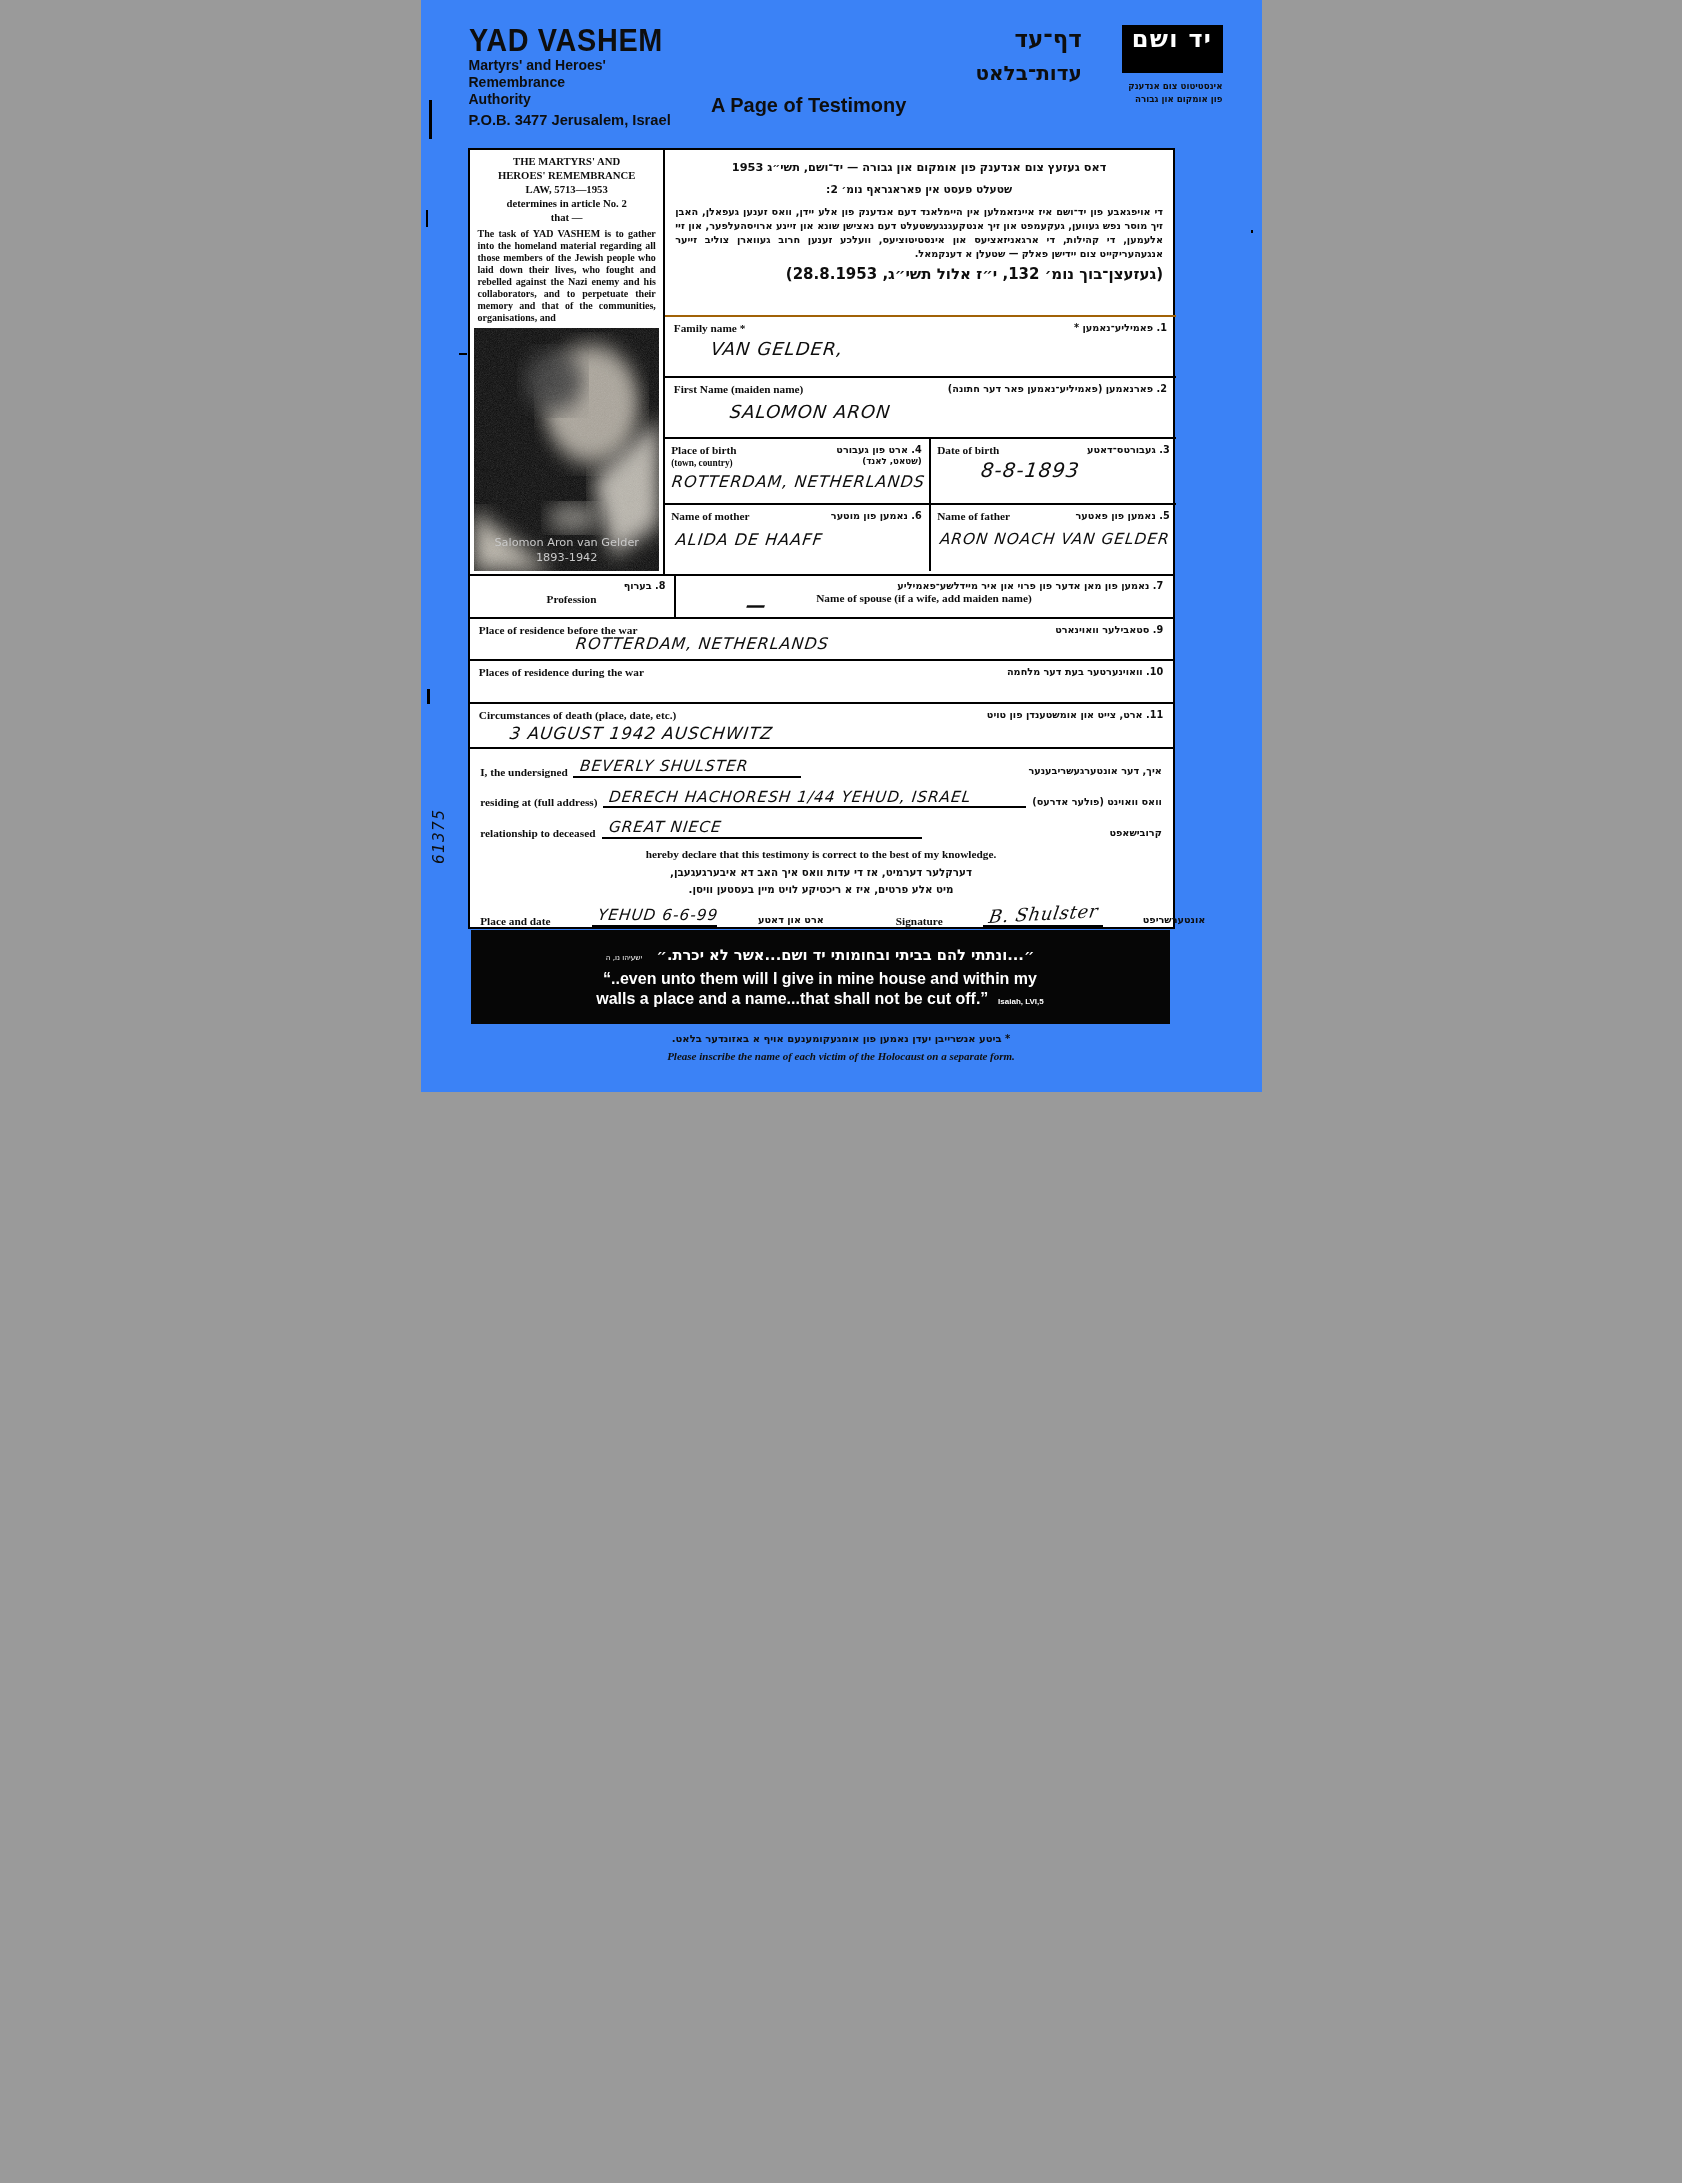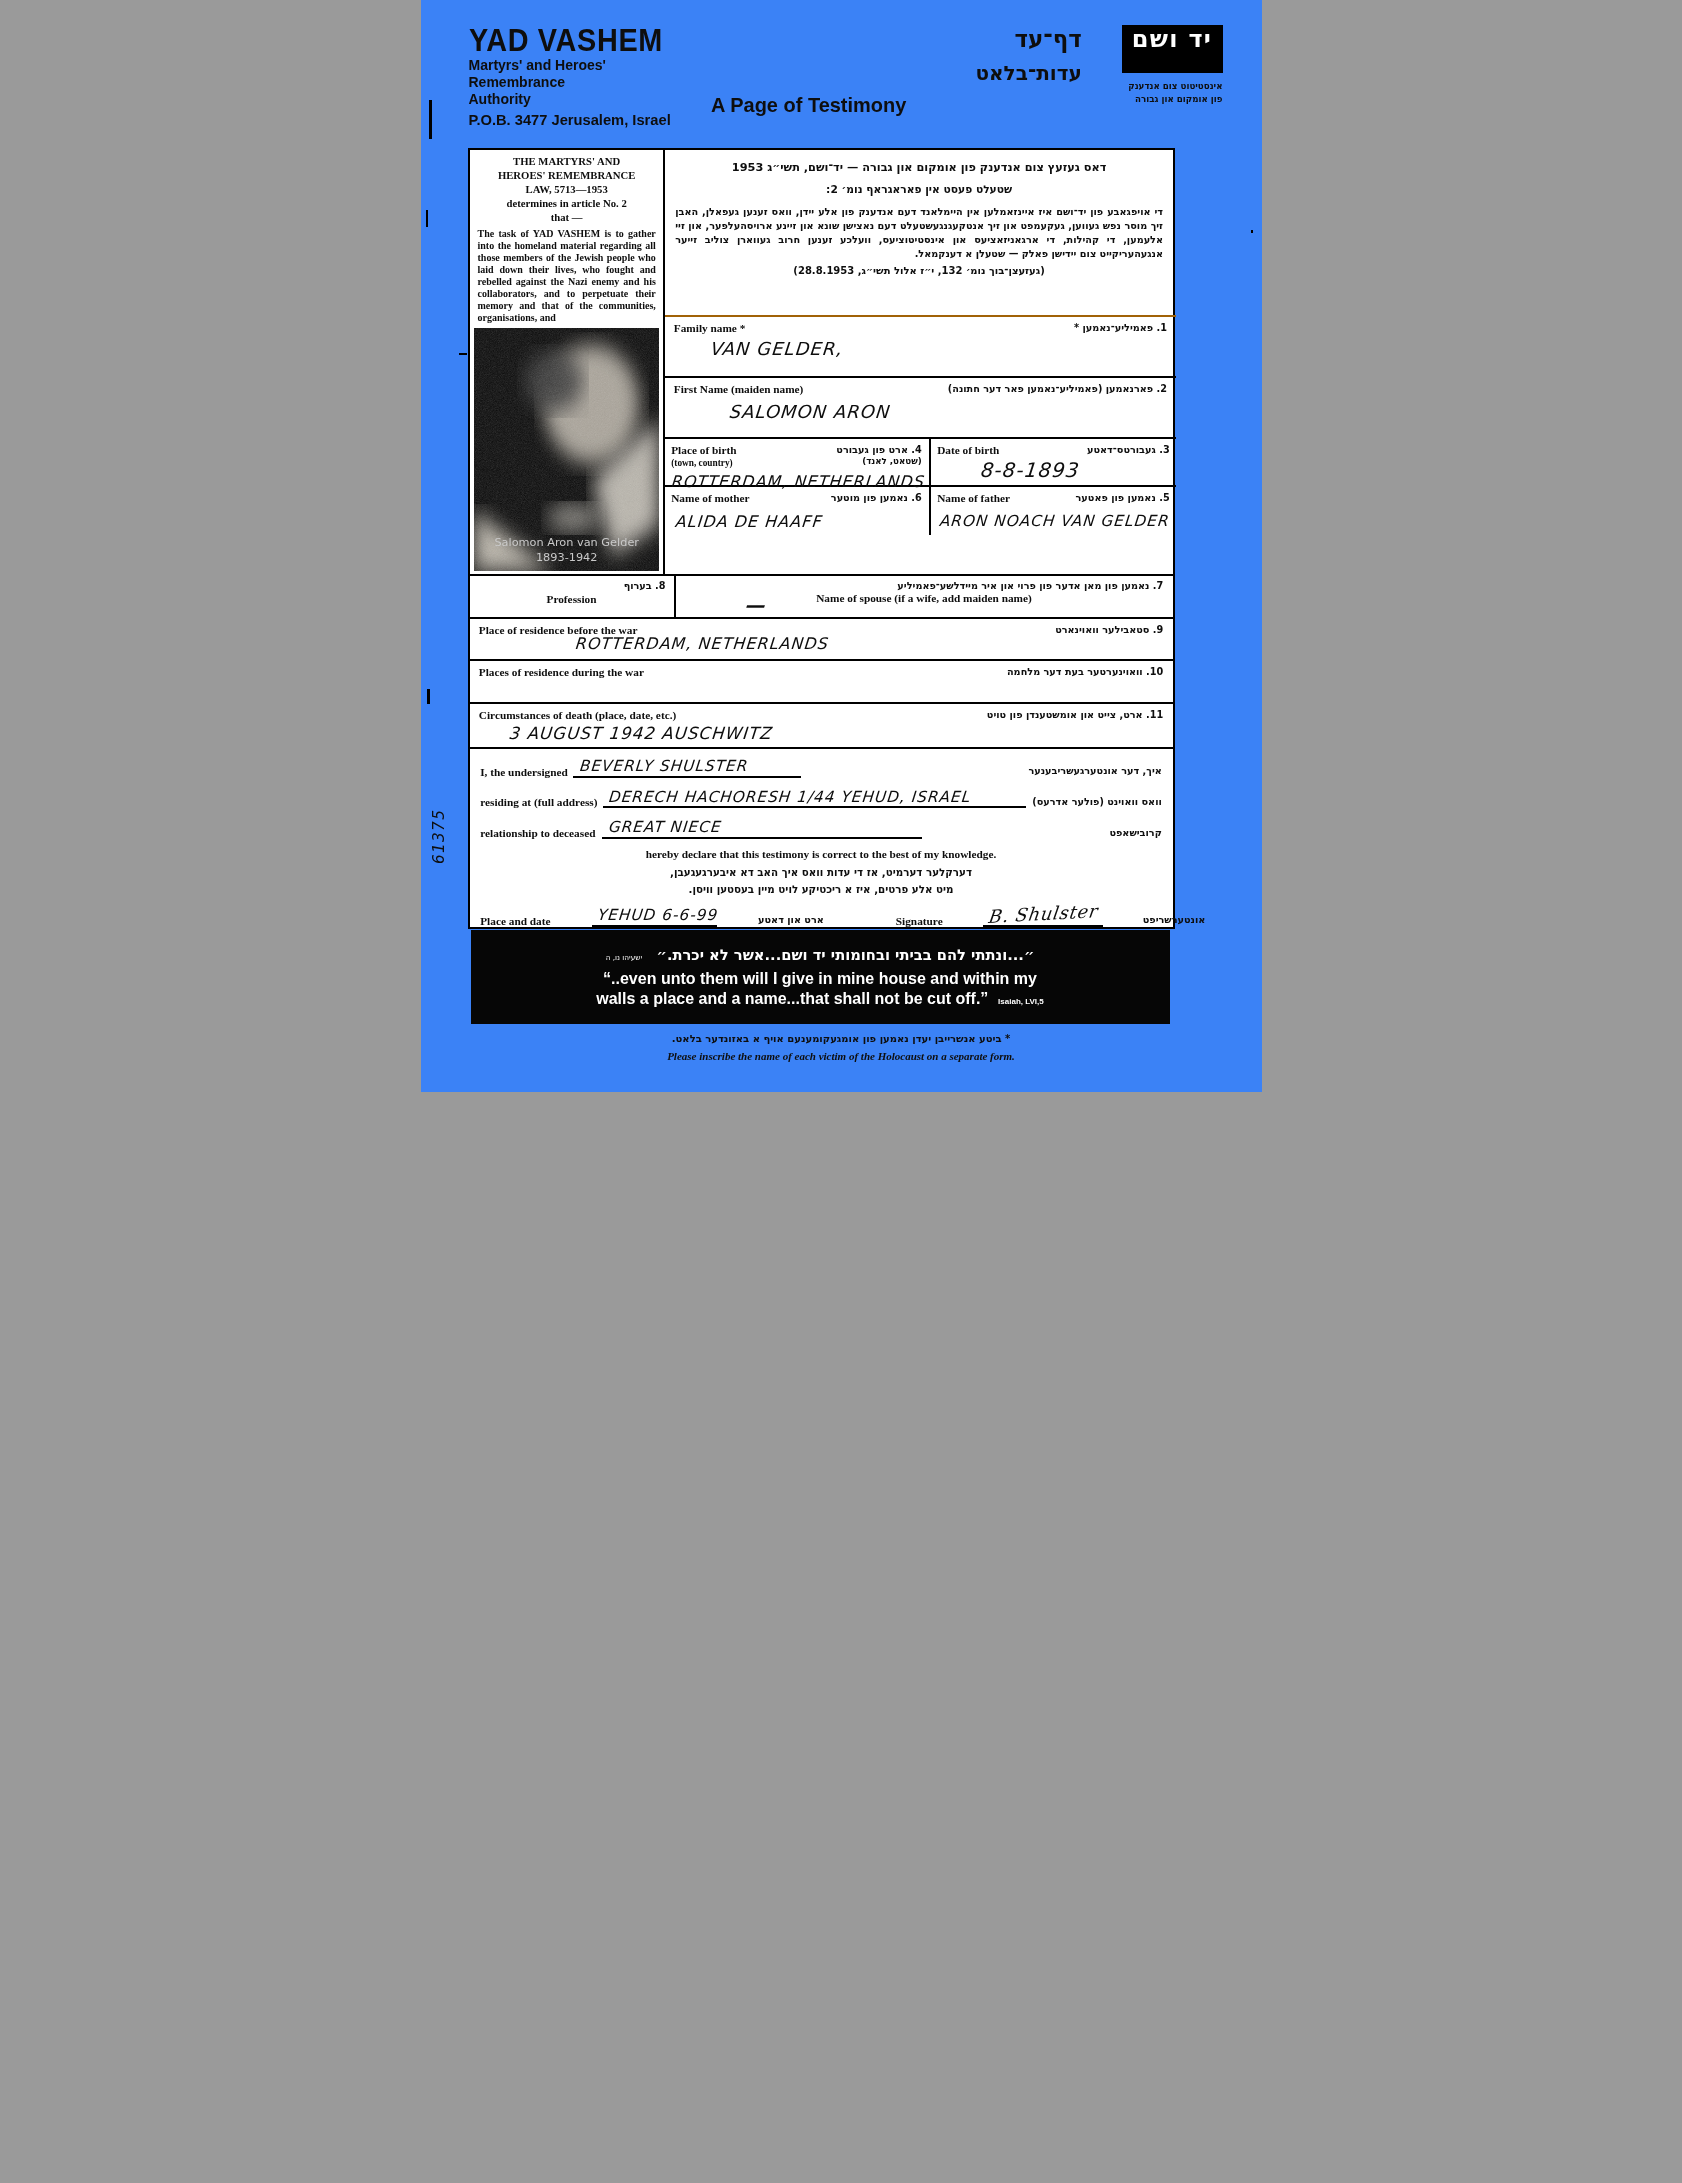--- a/index.html
+++ b/index.html
@@ -34,32 +34,32 @@
   .law-heading { font-weight:bold; font-size:10.7px; line-height:1.3; text-align:center; white-space:pre-line; }
   .law-body { font-weight:bold; font-size:10px; line-height:1.2; text-align:justify; margin-top:2.7px; }
   .photo { flex:1; margin:1.3px 3.3px 3.3px 4.7px; position:relative; background:#0a0a0a; overflow:hidden; }
   .photo svg { position:absolute; inset:0; width:100%; height:100%; }
   .photo-cap { position:absolute; bottom:5.3px; left:0; right:0; text-align:center; color:#c9c9c9; font-family:"DejaVu Sans",sans-serif; font-size:11.3px; line-height:1.35; }
   .right-col { flex:1; display:flex; flex-direction:column; }
   .intro { height:167px; border-bottom:2px solid #a16207; padding:10.7px 13.3px 0 10.7px; direction:rtl; font-family:"DejaVu Sans",sans-serif; font-weight:bold; }
   .intro-l1 { text-align:center; font-size:11.3px; }
   .intro-l2 { text-align:center; font-size:10.7px; margin-top:9.3px; }
   .intro-body { font-size:9.7px; line-height:1.45; text-align:justify; margin-top:8.7px; }
-  .intro-cit { text-align:center; font-size:10px; margin-top:4px; }
+  .intro-cit { text-align:right; font-size:15px; margin-top:4px; }
   .lblrow { display:flex; justify-content:space-between; align-items:flex-start; }
   .en-lbl { font-family:"Liberation Serif",serif; font-weight:bold; font-size:11.3px; }
   .en-sub { font-family:"Liberation Serif",serif; font-weight:bold; font-size:9.3px; }
   .he-lbl { font-family:"DejaVu Sans",sans-serif; font-weight:bold; font-size:9.7px; direction:rtl; text-align:right; }
   .he-sub { font-family:"DejaVu Sans",sans-serif; font-weight:bold; font-size:8.7px; direction:rtl; text-align:right; margin-top:1.3px; }
   .hand { font-family:"DejaVu Sans",sans-serif; font-style:italic; letter-spacing:1px; white-space:nowrap; display:inline-block; transform:skewX(-7deg); }
   .field { border-bottom:2px solid #000; padding:5.3px 9.3px 0 9.3px; position:relative; }
   .f1 { height:61px; } .f2 { height:61px; }
   .f1 .hand { font-size:18px; margin:4px 0 0 37px; }
   .f2 .hand { font-size:18px; margin:5.3px 0 0 56px; }
-  .row34, .row56 { display:flex; height:48px; }
+  .row34, .row56 { display:flex; height:66px; }
   .row34 { border-bottom:2px solid #000; }
   .cell { padding:4.7px 6.7px 0 6.7px; position:relative; }
   .c-left { width:266px; flex:none; border-right:2px solid #000; }
   .c-right { flex:1; }
   .f4 .hand { font-size:16px; margin:4px 0 0 1.3px; }
   .f3 .hand { font-size:20px; margin:2.7px 0 0 44px; }
   .f6 .hand { font-size:16px; margin:8px 0 0 5.3px; }
   .f5 .hand { font-size:15.3px; margin:8px 0 0 2.7px; }
   .row78 { display:flex; height:43px; border-bottom:2px solid #000; }
   .f8cell { width:206px; flex:none; border-right:2px solid #000; padding:4px 8px 0 8px; }

